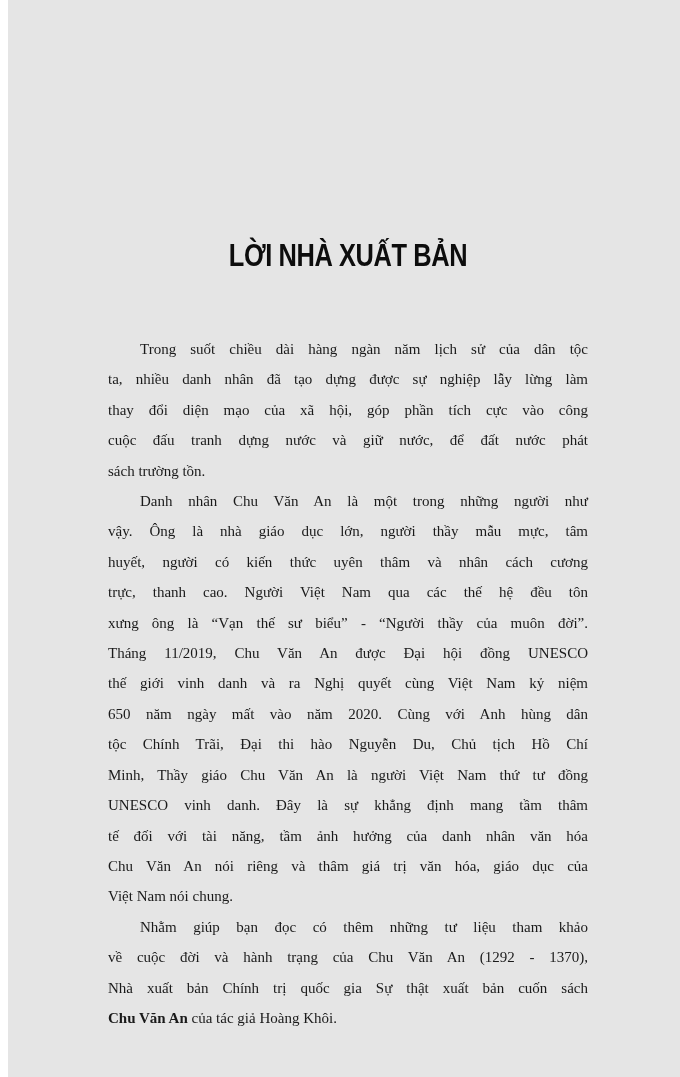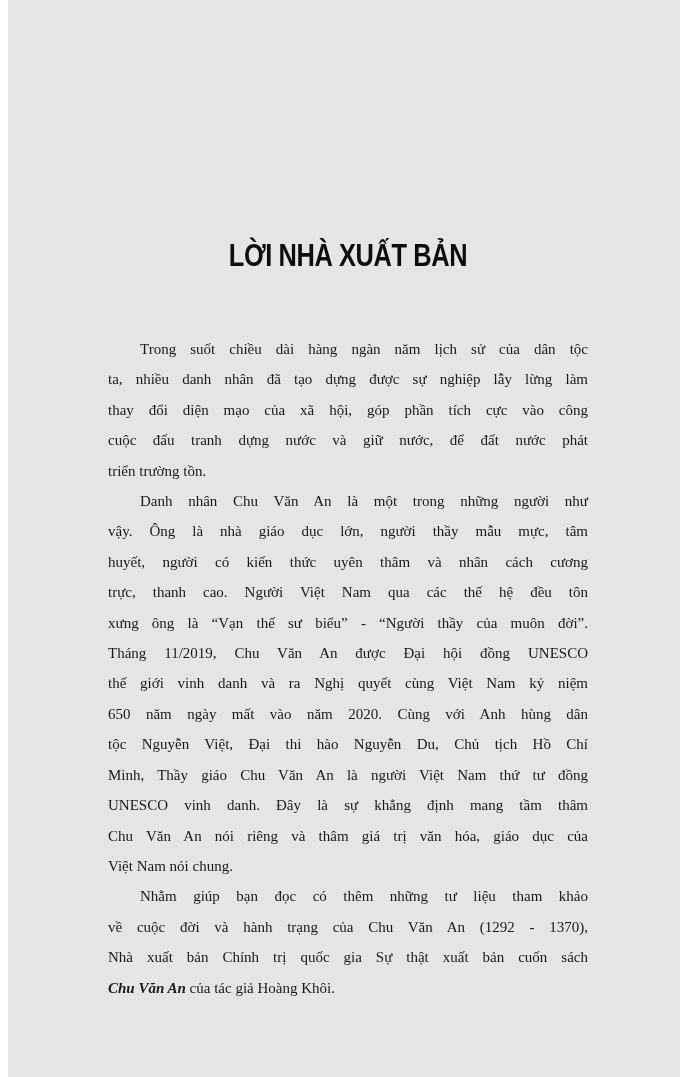--- a/index.html
+++ b/index.html
@@ -55,52 +55,52 @@
     }
     .line.indent {
       padding-left: 32px;
       width: 448px;
     }
     .line.last {
       text-align-last: left;
     }
     .book-title {
       font-weight: bold;
-      font-style: italic;
       margin-top: 8px;
     }
   </style>
 </head>
 <body>
 
 <div class="page">
   <h1 class="title">LỜI NHÀ XUẤT BẢN</h1>
 
   <div class="body-text">
 
     <div>
       <span class="line indent">Trong suốt chiều dài hàng ngàn năm lịch sử của dân tộc</span>
       <span class="line">ta, nhiều danh nhân đã tạo dựng được sự nghiệp lẫy lừng làm</span>
       <span class="line">thay đổi diện mạo của xã hội, góp phần tích cực vào công</span>
       <span class="line">cuộc đấu tranh dựng nước và giữ nước, để đất nước phát</span>
-      <span class="line last">triển trường tồn.</span>
+      <span class="line last">sách trường tồn.</span>
     </div>
 
     <div>
       <span class="line indent">Danh nhân Chu Văn An là một trong những người như</span>
       <span class="line">vậy. Ông là nhà giáo dục lớn, người thầy mẫu mực, tâm</span>
       <span class="line">huyết, người có kiến thức uyên thâm và nhân cách cương</span>
       <span class="line">trực, thanh cao. Người Việt Nam qua các thế hệ đều tôn</span>
       <span class="line">xưng ông là “Vạn thế sư biểu” - “Người thầy của muôn đời”.</span>
       <span class="line">Tháng 11/2019, Chu Văn An được Đại hội đồng UNESCO</span>
       <span class="line">thế giới vinh danh và ra Nghị quyết cùng Việt Nam kỷ niệm</span>
       <span class="line">650 năm ngày mất vào năm 2020. Cùng với Anh hùng dân</span>
-      <span class="line">tộc Nguyễn Việt, Đại thi hào Nguyễn Du, Chủ tịch Hồ Chí</span>
+      <span class="line">tộc Chính Trãi, Đại thi hào Nguyễn Du, Chủ tịch Hồ Chí</span>
       <span class="line">Minh, Thầy giáo Chu Văn An là người Việt Nam thứ tư đồng</span>
       <span class="line">UNESCO vinh danh. Đây là sự khẳng định mang tầm thâm</span>
+      <span class="line">tế đối với tài năng, tầm ảnh hưởng của danh nhân văn hóa</span>
       <span class="line">Chu Văn An nói riêng và thâm giá trị văn hóa, giáo dục của</span>
       <span class="line last">Việt Nam nói chung.</span>
     </div>
 
     <div>
       <span class="line indent">Nhằm giúp bạn đọc có thêm những tư liệu tham khảo</span>
       <span class="line">về cuộc đời và hành trạng của Chu Văn An (1292 - 1370),</span>
       <span class="line">Nhà xuất bản Chính trị quốc gia Sự thật xuất bản cuốn sách</span>
       <span class="line last"><span class="book-title">Chu Văn An</span><span> của tác giả Hoàng Khôi.</span></span>
     </div>

